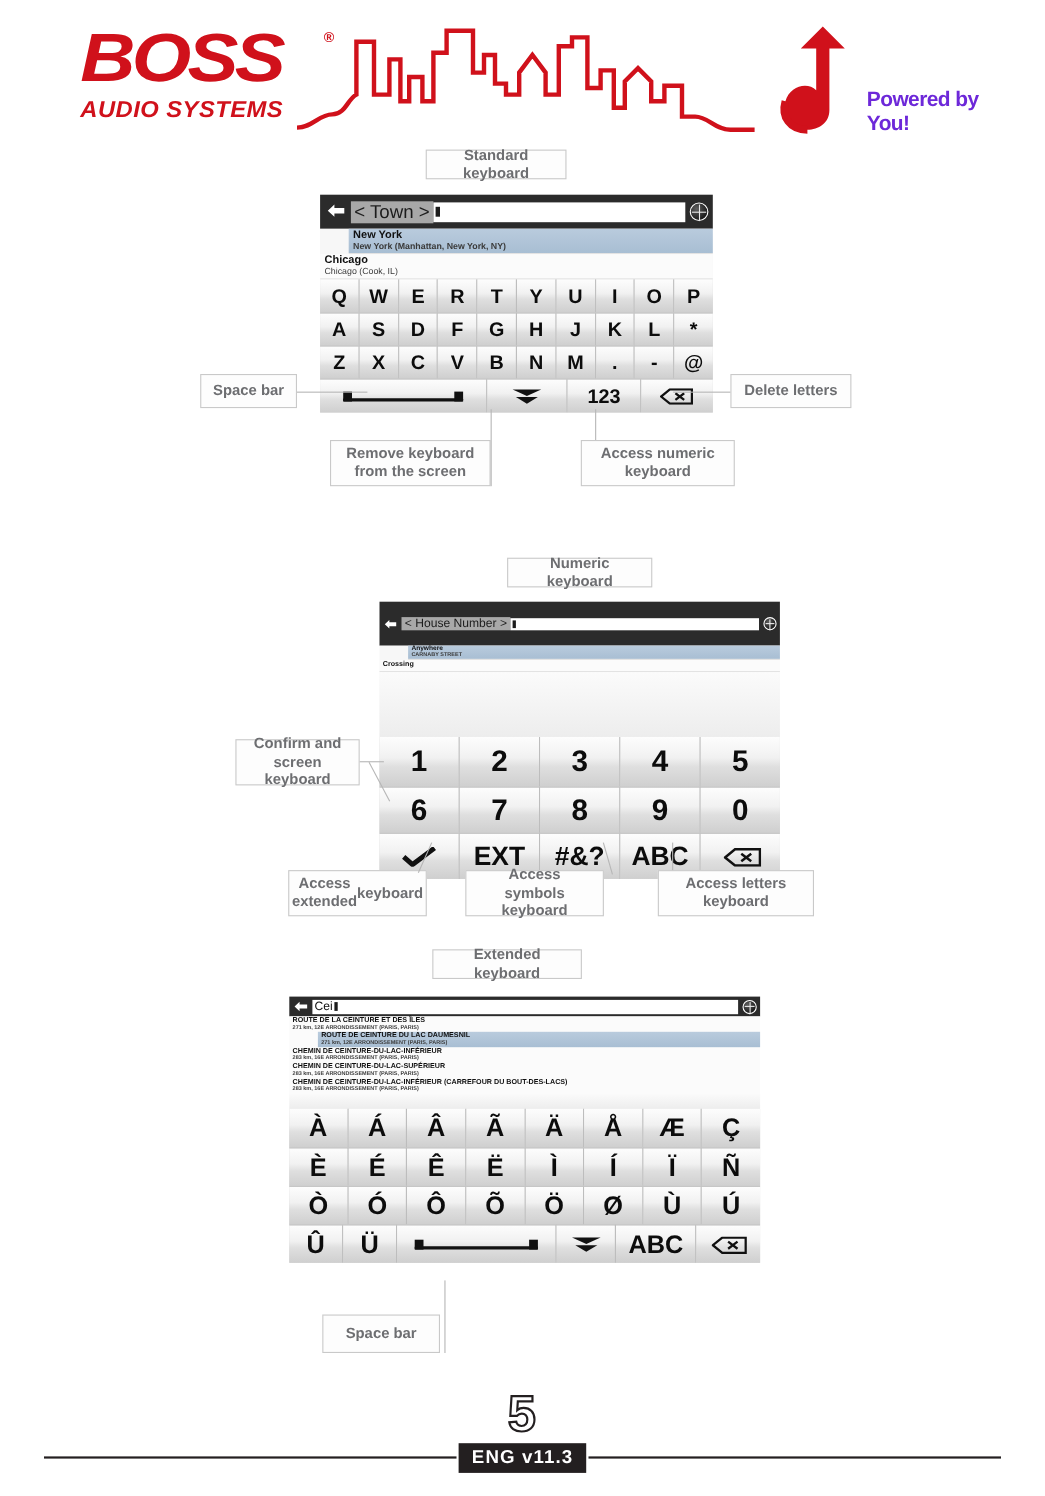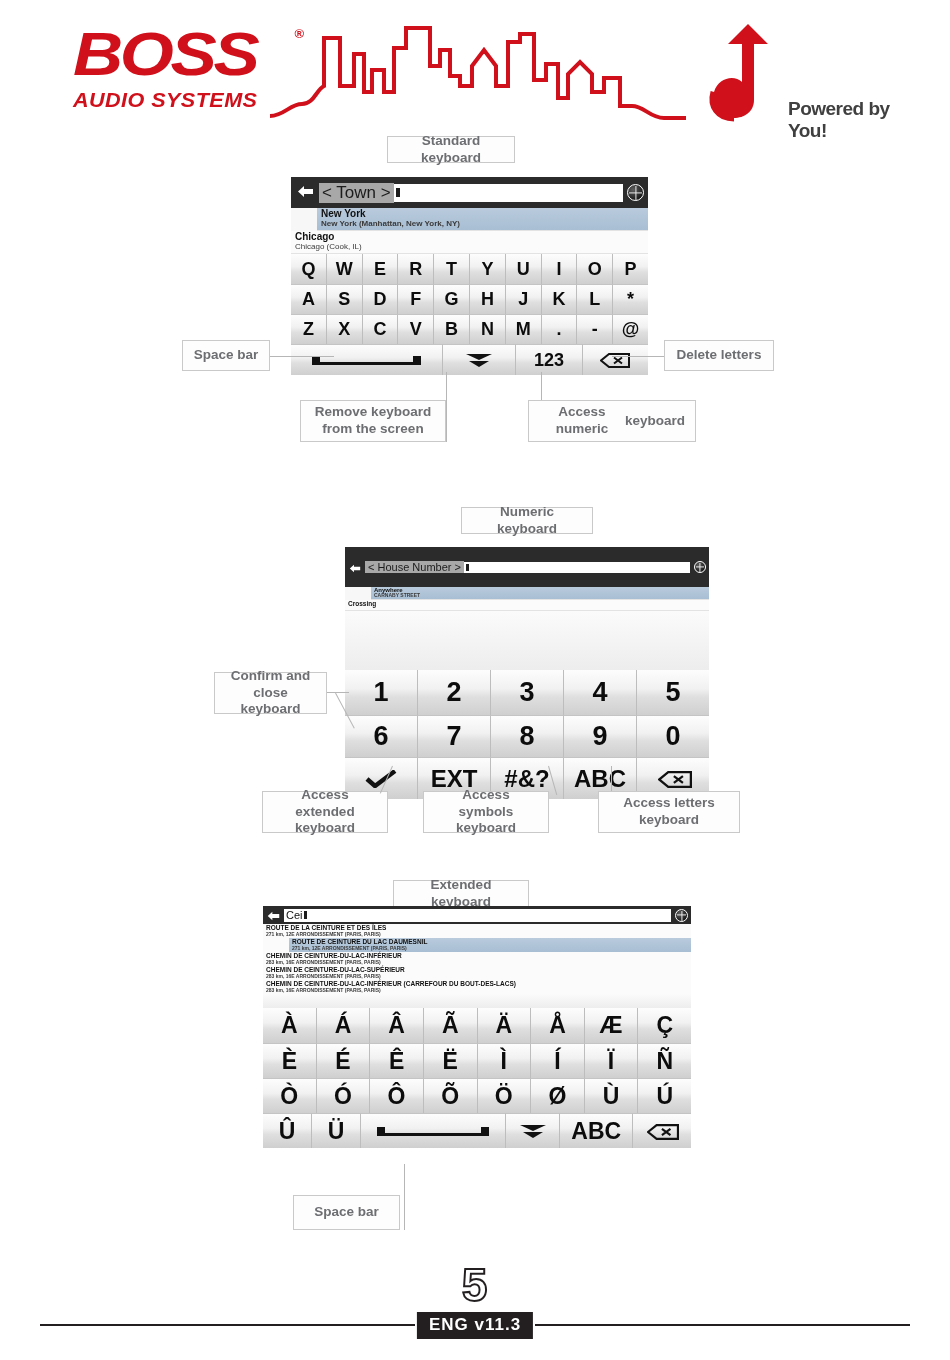--- a/index.html
+++ b/index.html
@@ -34,24 +34,24 @@
   .skyline { position: absolute; left: 268px; top: 20px; width: 420px; height: 100px; }
 
   .ndrive { position: absolute; left: 700px; top: 22px; width: 230px; height: 100px; }
   .ndrive-text {
     position: absolute; left: 52px; top: 14px;
     font-family: "Liberation Sans", sans-serif;
     font-weight: bold; font-size: 54px;
     color: #231f20; letter-spacing: -2.5px;
   }
   .ndrive-tag {
-    position: absolute; left: 88px; top: 76px;
+    position: absolute; left: 88px; top: 58px;
     font-family: "Liberation Sans", sans-serif;
     font-weight: bold; font-size: 19px;
-    color: #404040; letter-spacing: -0.5px;
+    color: #6d28d9; letter-spacing: -0.5px;
   }
 
   
   .caption {
     position: absolute;
     border: 1px solid #c9c9c9;
     background: #fdfdfd;
     color: #6d6e71;
     font-size: 13.5px; font-weight: bold;
     display: flex; align-items: center; justify-content: center;
@@ -313,21 +313,21 @@
 
   <div class="caption" style="left:664px; top:340px; width:110px; height:31px;">Delete letters</div>
   <div class="lead h" style="left:612px; top:356px; width:52px;"></div>
 
   <div class="caption" style="left:300px; top:400px; width:146px; height:42px; flex-direction:column;">
     <span>Remove keyboard</span>
     <span>from the screen</span>
   </div>
   <div class="lead v" style="left:446px; top:372px; height:70px;"></div>
 
-  <div class="caption" style="left:528px; top:400px; width:168px; height:42px; flex-direction:row;">
+  <div class="caption" style="left:528px; top:400px; width:140px; height:42px; flex-direction:column;">
     <span>Access numeric</span>
     <span>keyboard</span>
   </div>
   <div class="lead v" style="left:541px; top:372px; height:28px;"></div>
 
   <div class="caption" style="left:461px; top:507px; width:132px; height:27px;">Numeric keyboard</div>
 
   <div class="device" style="left:345px; top:547px; width:364px; height:218px;">
 
     <div class="searchbar" style="height:16px; padding:20px 3px;">
@@ -388,44 +388,44 @@
               <path d="M14,4.5 L22,10.5 M22,4.5 L14,10.5" stroke="#111" stroke-width="2"></path>
             </svg>
           </span>
         </div>
       </div>
     </div>
   </div>
 
   <div class="caption" style="left:214px; top:672px; width:113px; height:42px; flex-direction:column;">
     <span>Confirm and</span>
-    <span>close keyboard</span>
+    <span>screen keyboard</span>
   </div>
   <div class="lead" style="left:327px; top:692px; width:22px; height:1px;"></div>
   <div class="lead" style="left:335px; top:693px; width:1px; height:40px; transform:rotate(-28deg); transform-origin:top;"></div>
 
-  <div class="caption" style="left:262px; top:791px; width:126px; height:42px; flex-direction:column;">
+  <div class="caption" style="left:262px; top:791px; width:126px; height:42px; flex-direction:row;">
     <span>Access extended</span>
     <span>keyboard</span>
   </div>
   <div class="lead" style="left:392px; top:766px; width:1px; height:30px; transform:rotate(24deg); transform-origin:top;"></div>
 
   <div class="caption" style="left:423px; top:791px; width:126px; height:42px; flex-direction:column;">
     <span>Access symbols</span>
     <span>keyboard</span>
   </div>
   <div class="lead" style="left:548px; top:766px; width:1px; height:30px; transform:rotate(-16deg); transform-origin:top;"></div>
 
   <div class="caption" style="left:598px; top:791px; width:142px; height:42px; flex-direction:column;">
     <span>Access letters</span>
     <span>keyboard</span>
   </div>
   <div class="lead v" style="left:611px; top:766px; height:25px;"></div>
 
-  <div class="caption" style="left:393px; top:863px; width:136px; height:27px;margin-top:17px;">Extended keyboard</div>
+  <div class="caption" style="left:393px; top:863px; width:136px; height:27px;">Extended keyboard</div>
 
   <div class="device" style="left:263px; top:906px; width:428px; height:258px;">
 
     <div class="searchbar" style="height:18px; padding:2px 3px;">
       <span class="back-ico" style="padding:0 4px 0 1px;">
         <svg width="13" height="10" viewBox="0 0 17 13">
             <path d="M7,1 L7,4 L16,4 L16,9 L7,9 L7,12 L1,6.5 Z" fill="#fff"></path>
           </svg>
       </span>
       <span class="field-box" style="height:13px;">

